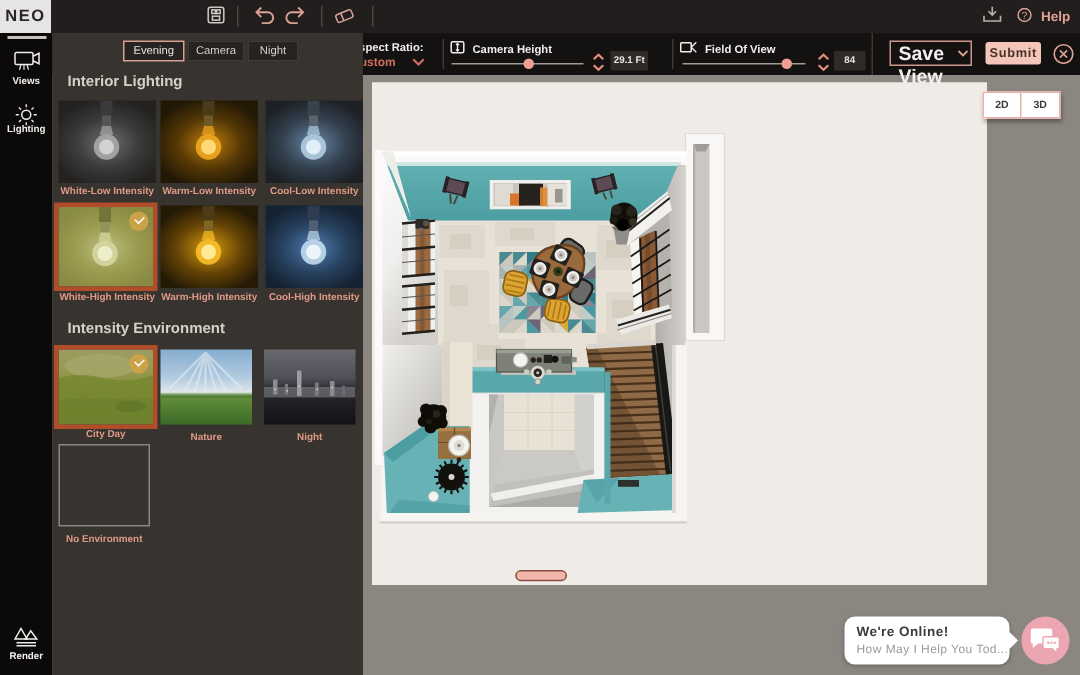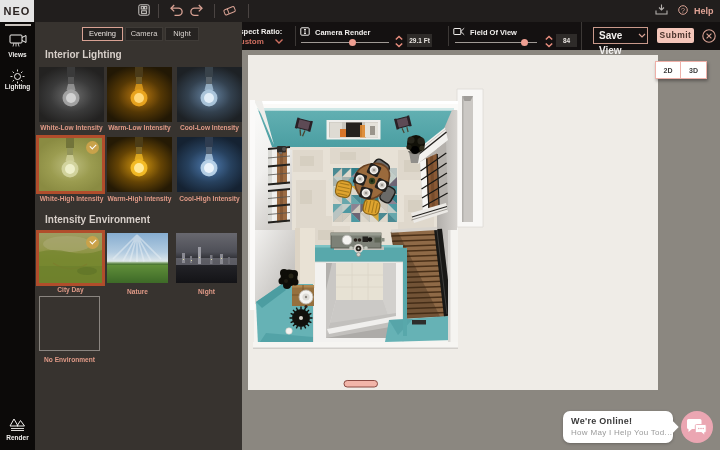--- a/index.html
+++ b/index.html
@@ -530,21 +530,21 @@
   <div class="abs" style="left:234px; top:15px; color:#cf6f60; font-size:8px; font-weight:bold;">Custom</div>
   <svg class="abs" style="left:274px; top:16px;" width="10" height="7" viewBox="0 0 10 7" fill="none" stroke="#cf6f60" stroke-width="1.4">
       <path d="M1.5 1.5 L5 5 L8.5 1.5"></path>
     </svg>
   <div class="abs" style="left:295px; top:4px; width:1px; height:20px; background:#3c3836;"></div>
 
   <svg class="abs" style="left:300px; top:5px;" width="10" height="9" viewBox="0 0 10 9" fill="none" stroke="#f0eeec" stroke-width="1">
       <rect x="0.8" y="0.8" width="8.4" height="7.4" rx="1"></rect>
       <path d="M5 2.2 v4.6 M4 3 L5 2 L6 3 M4 6 L5 7 L6 6" stroke-width="0.9"></path>
     </svg>
-  <div class="abs" style="left:315px; top:6px; color:#f0eeec; font-size:7.5px; font-weight:bold;">Camera Render</div>
+  <div class="abs" style="left:315px; top:6px; color:#f0eeec; font-size:7.5px; font-weight:bold;">Camera Height</div>
   <div class="abs" style="left:301px; top:19.5px; width:88px; height:1px; background:#a09a95;"></div>
   <div class="abs" style="left:349px; top:16.5px; width:7px; height:7px; border-radius:50%; background:#ef9f92;"></div>
   <svg class="abs" style="left:394px; top:12.5px;" width="10" height="13" viewBox="0 0 10 13" fill="none" stroke="#e88d7e" stroke-width="1.5">
       <path d="M1.8 4.5 L5 1.5 L8.2 4.5"></path>
       <path d="M1.8 8.5 L5 11.5 L8.2 8.5"></path>
     </svg>
   <div class="abs" style="left:407px; top:12px; width:25px; height:13px; background:#2e2b29; color:#e8e4e0; font-size:6.5px; font-weight:bold; text-align:center; line-height:13px;">29.1 Ft</div>
   <div class="abs" style="left:448px; top:4px; width:1px; height:20px; background:#3c3836;"></div>
 
   <svg class="abs" style="left:453px; top:5px;" width="12" height="9" viewBox="0 0 12 9" fill="none" stroke="#f0eeec" stroke-width="1">
@@ -554,21 +554,21 @@
   <div class="abs" style="left:470px; top:6px; color:#f0eeec; font-size:7.5px; font-weight:bold;">Field Of View</div>
   <div class="abs" style="left:455px; top:19.5px; width:82px; height:1px; background:#a09a95;"></div>
   <div class="abs" style="left:521px; top:16.5px; width:7px; height:7px; border-radius:50%; background:#ef9f92;"></div>
   <svg class="abs" style="left:544px; top:12.5px;" width="10" height="13" viewBox="0 0 10 13" fill="none" stroke="#e88d7e" stroke-width="1.5">
       <path d="M1.8 4.5 L5 1.5 L8.2 4.5"></path>
       <path d="M1.8 8.5 L5 11.5 L8.2 8.5"></path>
     </svg>
   <div class="abs" style="left:556px; top:12px; width:21px; height:13px; background:#2e2b29; color:#e8e4e0; font-size:6.5px; font-weight:bold; text-align:center; line-height:13px;">84</div>
   <div class="abs" style="left:581px; top:0px; width:1px; height:28px; background:#3c3836;"></div>
 
-  <div class="abs" style="left:593px; top:5px; width:55px; height:17px; border:1px solid #c9998b; color:#f3f1ef; font-size:10px; font-weight:bold; line-height:15px; padding-left:5px;">Save View</div>
+  <div class="abs" style="left:593px; top:5px; width:55px; height:17px; border:1px solid #c9998b; color:#f3f1ef; font-size:13px; font-weight:bold; line-height:15px; padding-left:5px;">Save View</div>
   <svg class="abs" style="left:638px; top:11px;" width="8" height="6" viewBox="0 0 8 6" fill="none" stroke="#d9a294" stroke-width="1.2">
       <path d="M1 1 L4 4 L7 1"></path>
     </svg>
 
   <div class="abs" style="left:657px; top:6px; width:37px; height:15px; background:#f4c6ba; border-radius:2px; color:#4a332c; font-size:8.5px; font-weight:bold; text-align:center; line-height:15px; letter-spacing:0.5px;">Submit</div>
 
   <svg class="abs" style="left:702px; top:7px;" width="14" height="14" viewBox="0 0 14 14" fill="none" stroke="#d9a294" stroke-width="1.1">
       <circle cx="7" cy="7" r="6.2"></circle>
       <path d="M4.6 4.6 L9.4 9.4 M9.4 4.6 L4.6 9.4"></path>
     </svg>

